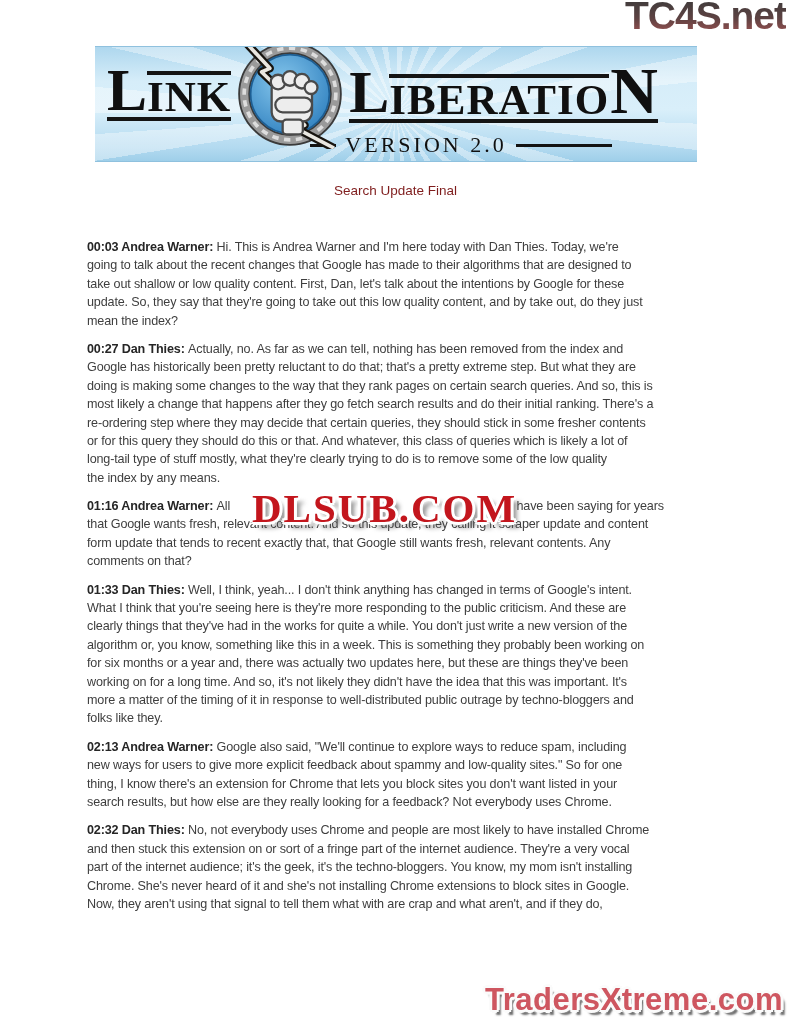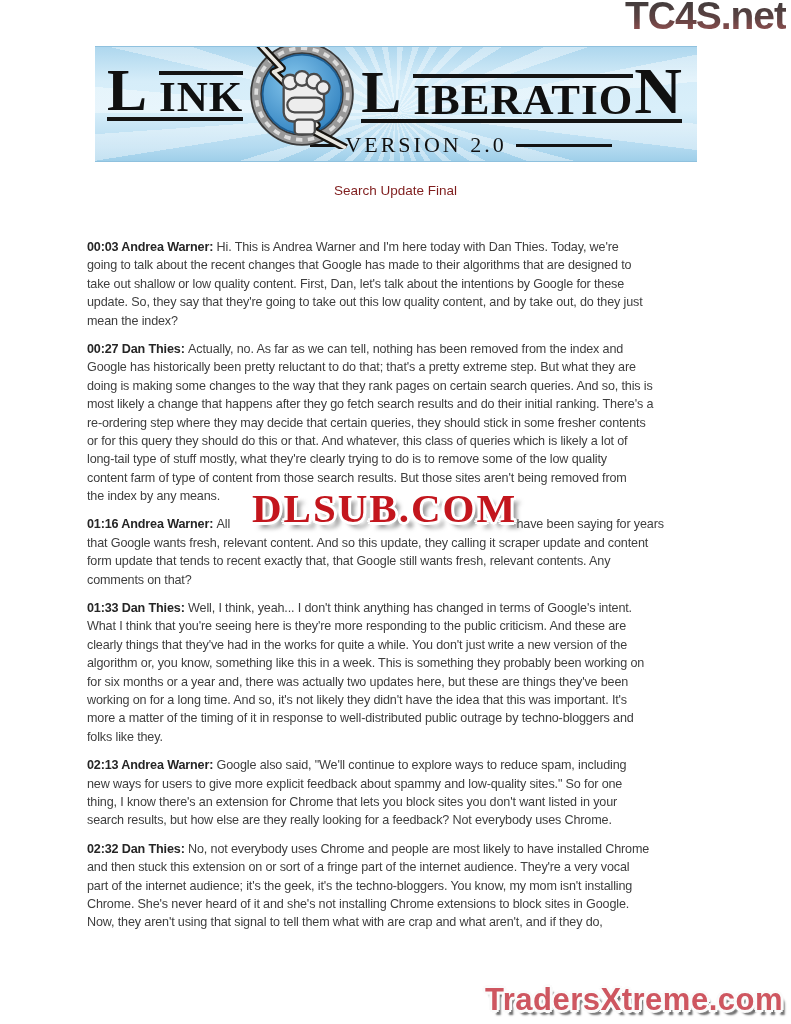--- a/index.html
+++ b/index.html
@@ -30,21 +30,21 @@
       rgba(255,255,255,0.55) 0deg 5deg, rgba(255,255,255,0) 5deg 13deg);
     opacity:.7;
   }
   .banner-row{
     position:absolute;top:4px;left:12px;right:8px;height:86px;
     display:flex;align-items:center;
     font-family:"Liberation Serif",serif;color:#101010;font-weight:bold;
   }
   .bw{display:flex;align-items:flex-end;border-bottom:4px solid #141414;padding-bottom:3px;}
   .cap{font-size:60px;line-height:.78;}
-  .mid{font-size:43px;line-height:.78;border-top:4px solid #141414;padding-top:5px;letter-spacing:1px;margin-left:12px;}
+  .mid{font-size:43px;line-height:.78;border-top:4px solid #141414;padding-top:5px;letter-spacing:1px;}
   .capn{font-size:66px;line-height:.78;margin-left:1px;}
   .emblem{flex:0 0 auto;width:116px;height:110px;margin:0 1px;position:relative;z-index:2;}
   .version{
     position:absolute;left:150px;right:20px;top:86px;height:24px;
     display:flex;align-items:center;justify-content:center;gap:9px;
     font-family:"Liberation Serif",serif;font-size:22px;letter-spacing:3px;color:#101010;
   }
   .vbar-l{width:26px;height:3px;background:#121212;}
   .vbar-r{width:96px;height:3px;background:#121212;}
 
@@ -146,21 +146,20 @@
       <div class="line">mean the index?</div>
     </div>
     <div class="para">
       <div class="line"><span class="speaker">00:27 Dan Thies: </span>Actually, no. As far as we can tell, nothing has been removed from the index and</div>
       <div class="line">Google has historically been pretty reluctant to do that; that's a pretty extreme step. But what they are</div>
       <div class="line">doing is making some changes to the way that they rank pages on certain search queries. And so, this is</div>
       <div class="line">most likely a change that happens after they go fetch search results and do their initial ranking. There's a</div>
       <div class="line">re-ordering step where they may decide that certain queries, they should stick in some fresher contents</div>
       <div class="line">or for this query they should do this or that. And whatever, this class of queries which is likely a lot of</div>
       <div class="line">long-tail type of stuff mostly, what they're clearly trying to do is to remove some of the low quality</div>
-      <div class="line">content farm of type of content from those search results. But those sites aren't being removed from</div>
       <div class="line">the index by any means.</div>
     </div>
     <div class="para">
       <div class="line"><span class="speaker">01:16 Andrea Warner: </span>All <span class="gap" style="width: 283px;"></span>have been saying for years</div>
       <div class="line">that Google wants fresh, relevant content. And so this update, they calling it scraper update and content</div>
       <div class="line">form update that tends to recent exactly that, that Google still wants fresh, relevant contents. Any</div>
       <div class="line">comments on that?</div>
     </div>
     <div class="para">
       <div class="line"><span class="speaker">01:33 Dan Thies: </span>Well, I think, yeah... I don't think anything has changed in terms of Google's intent.</div>

